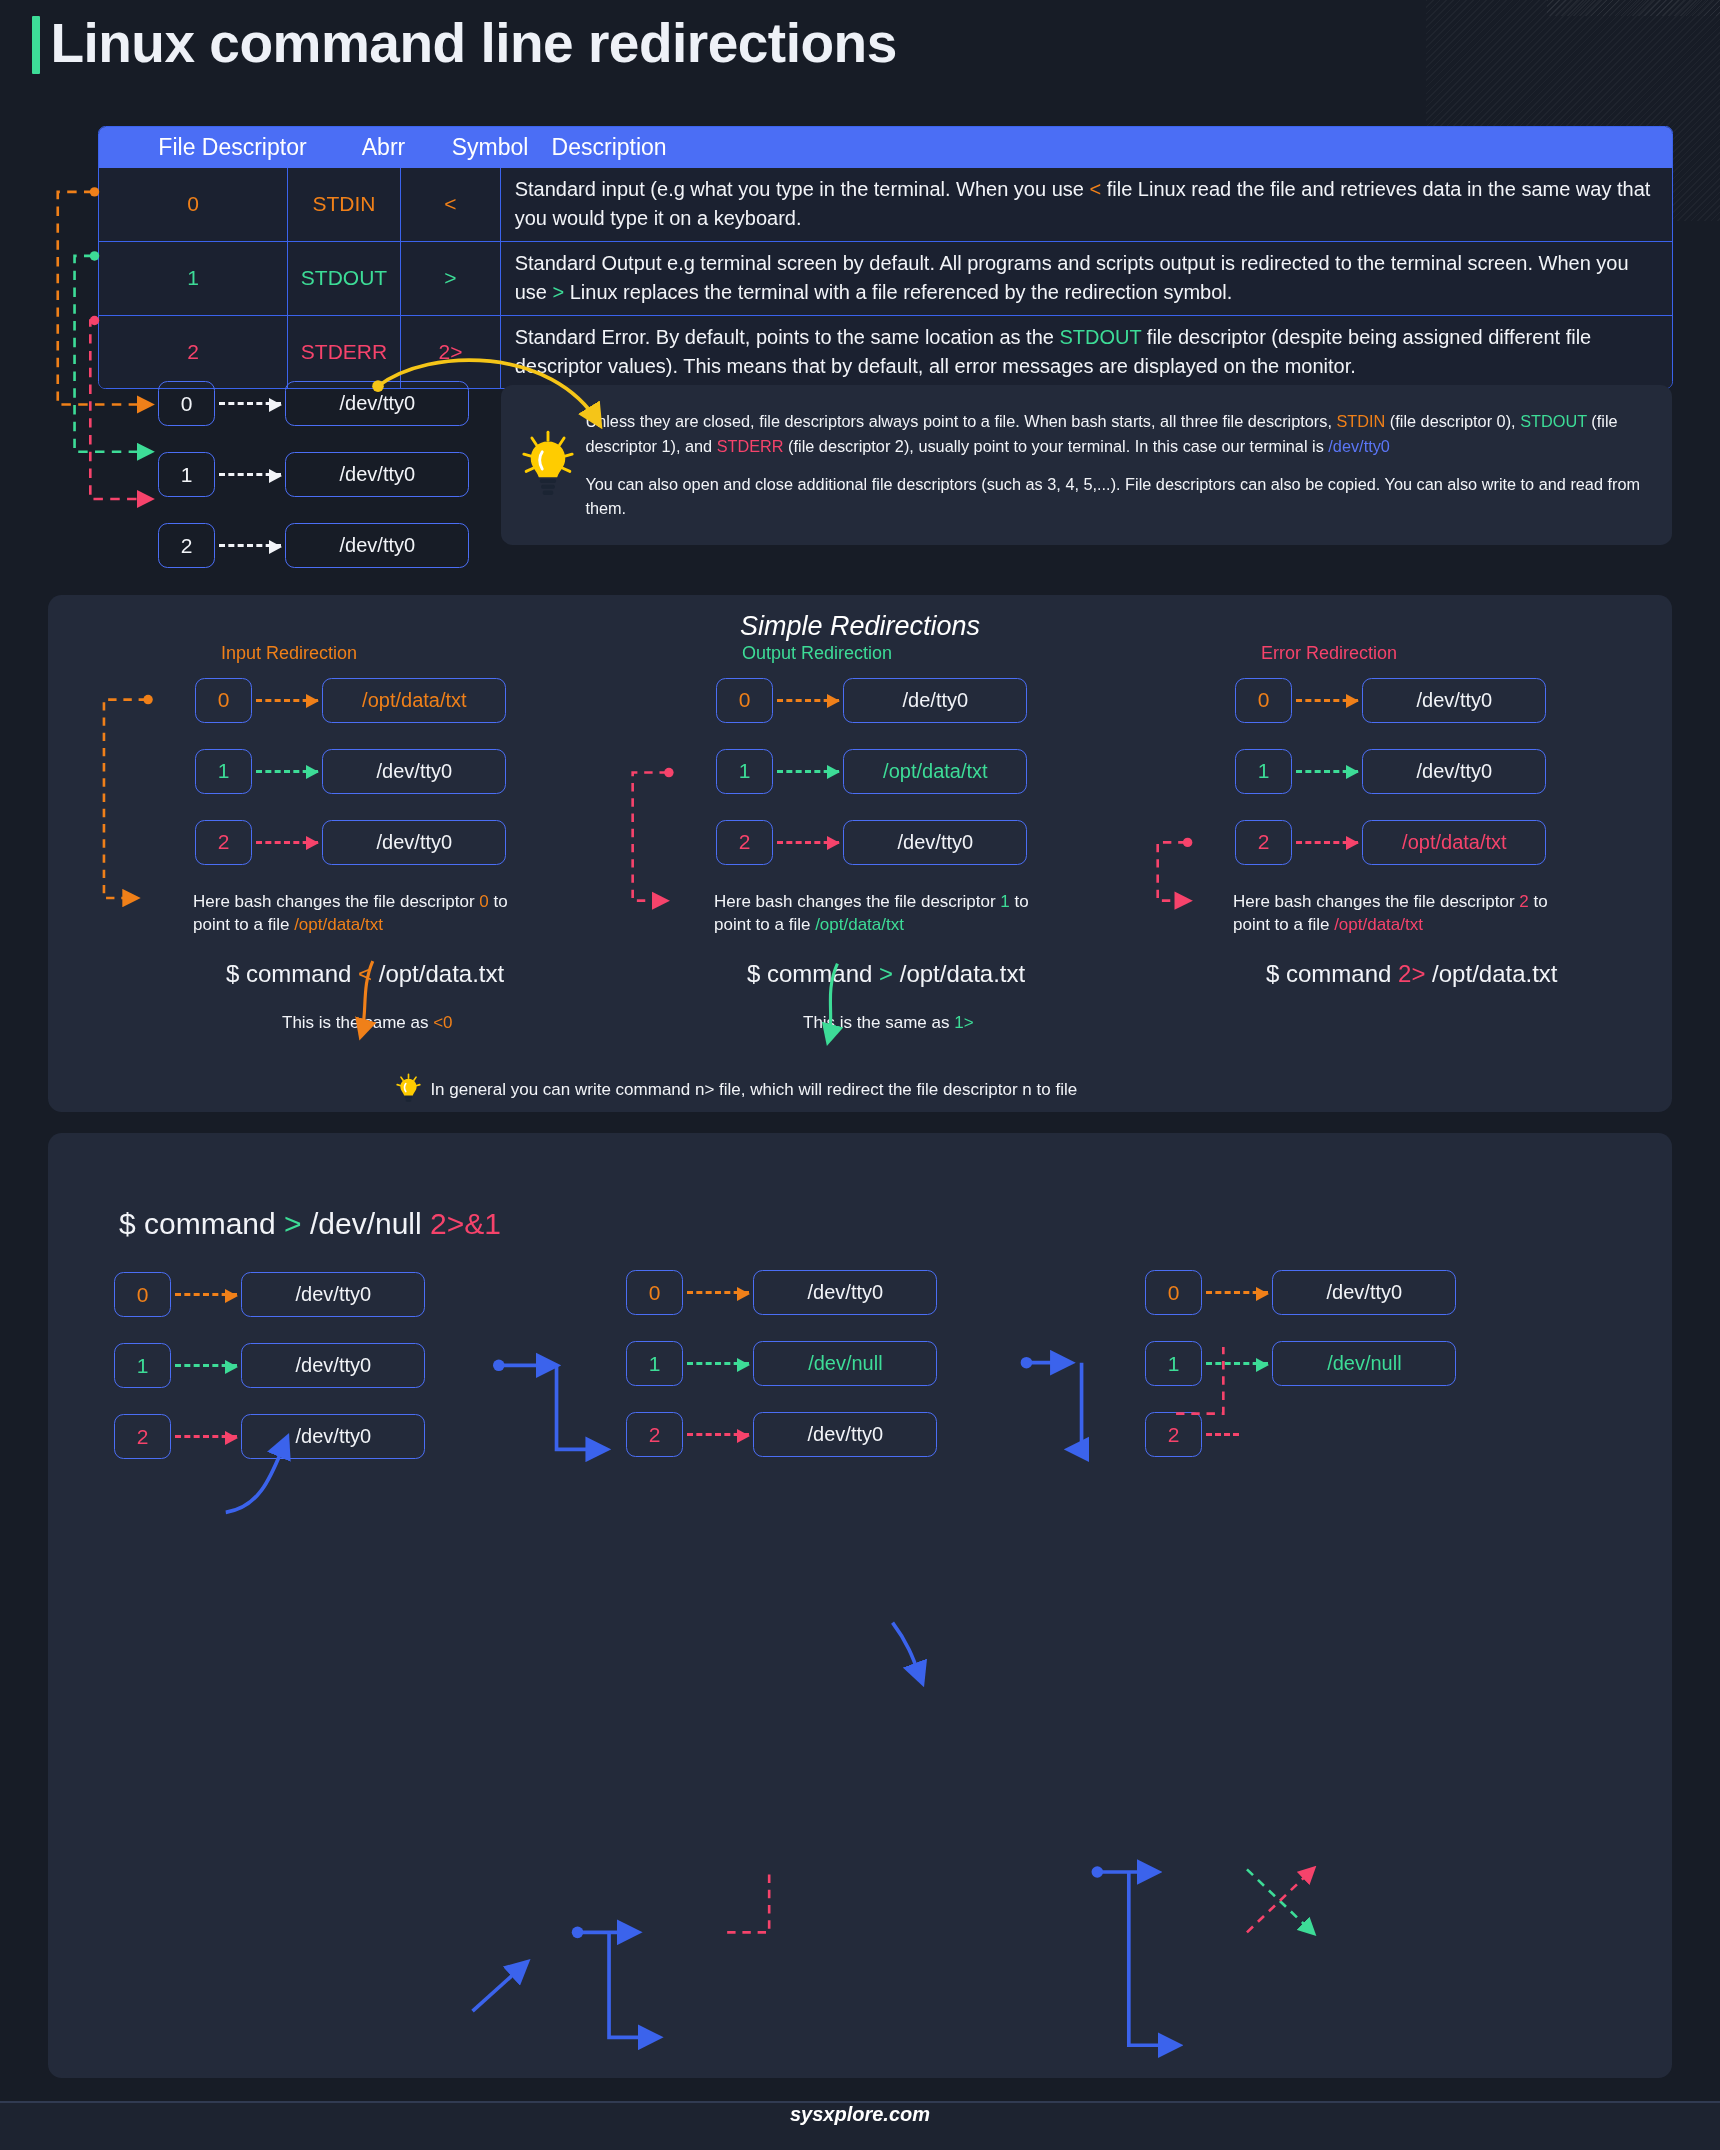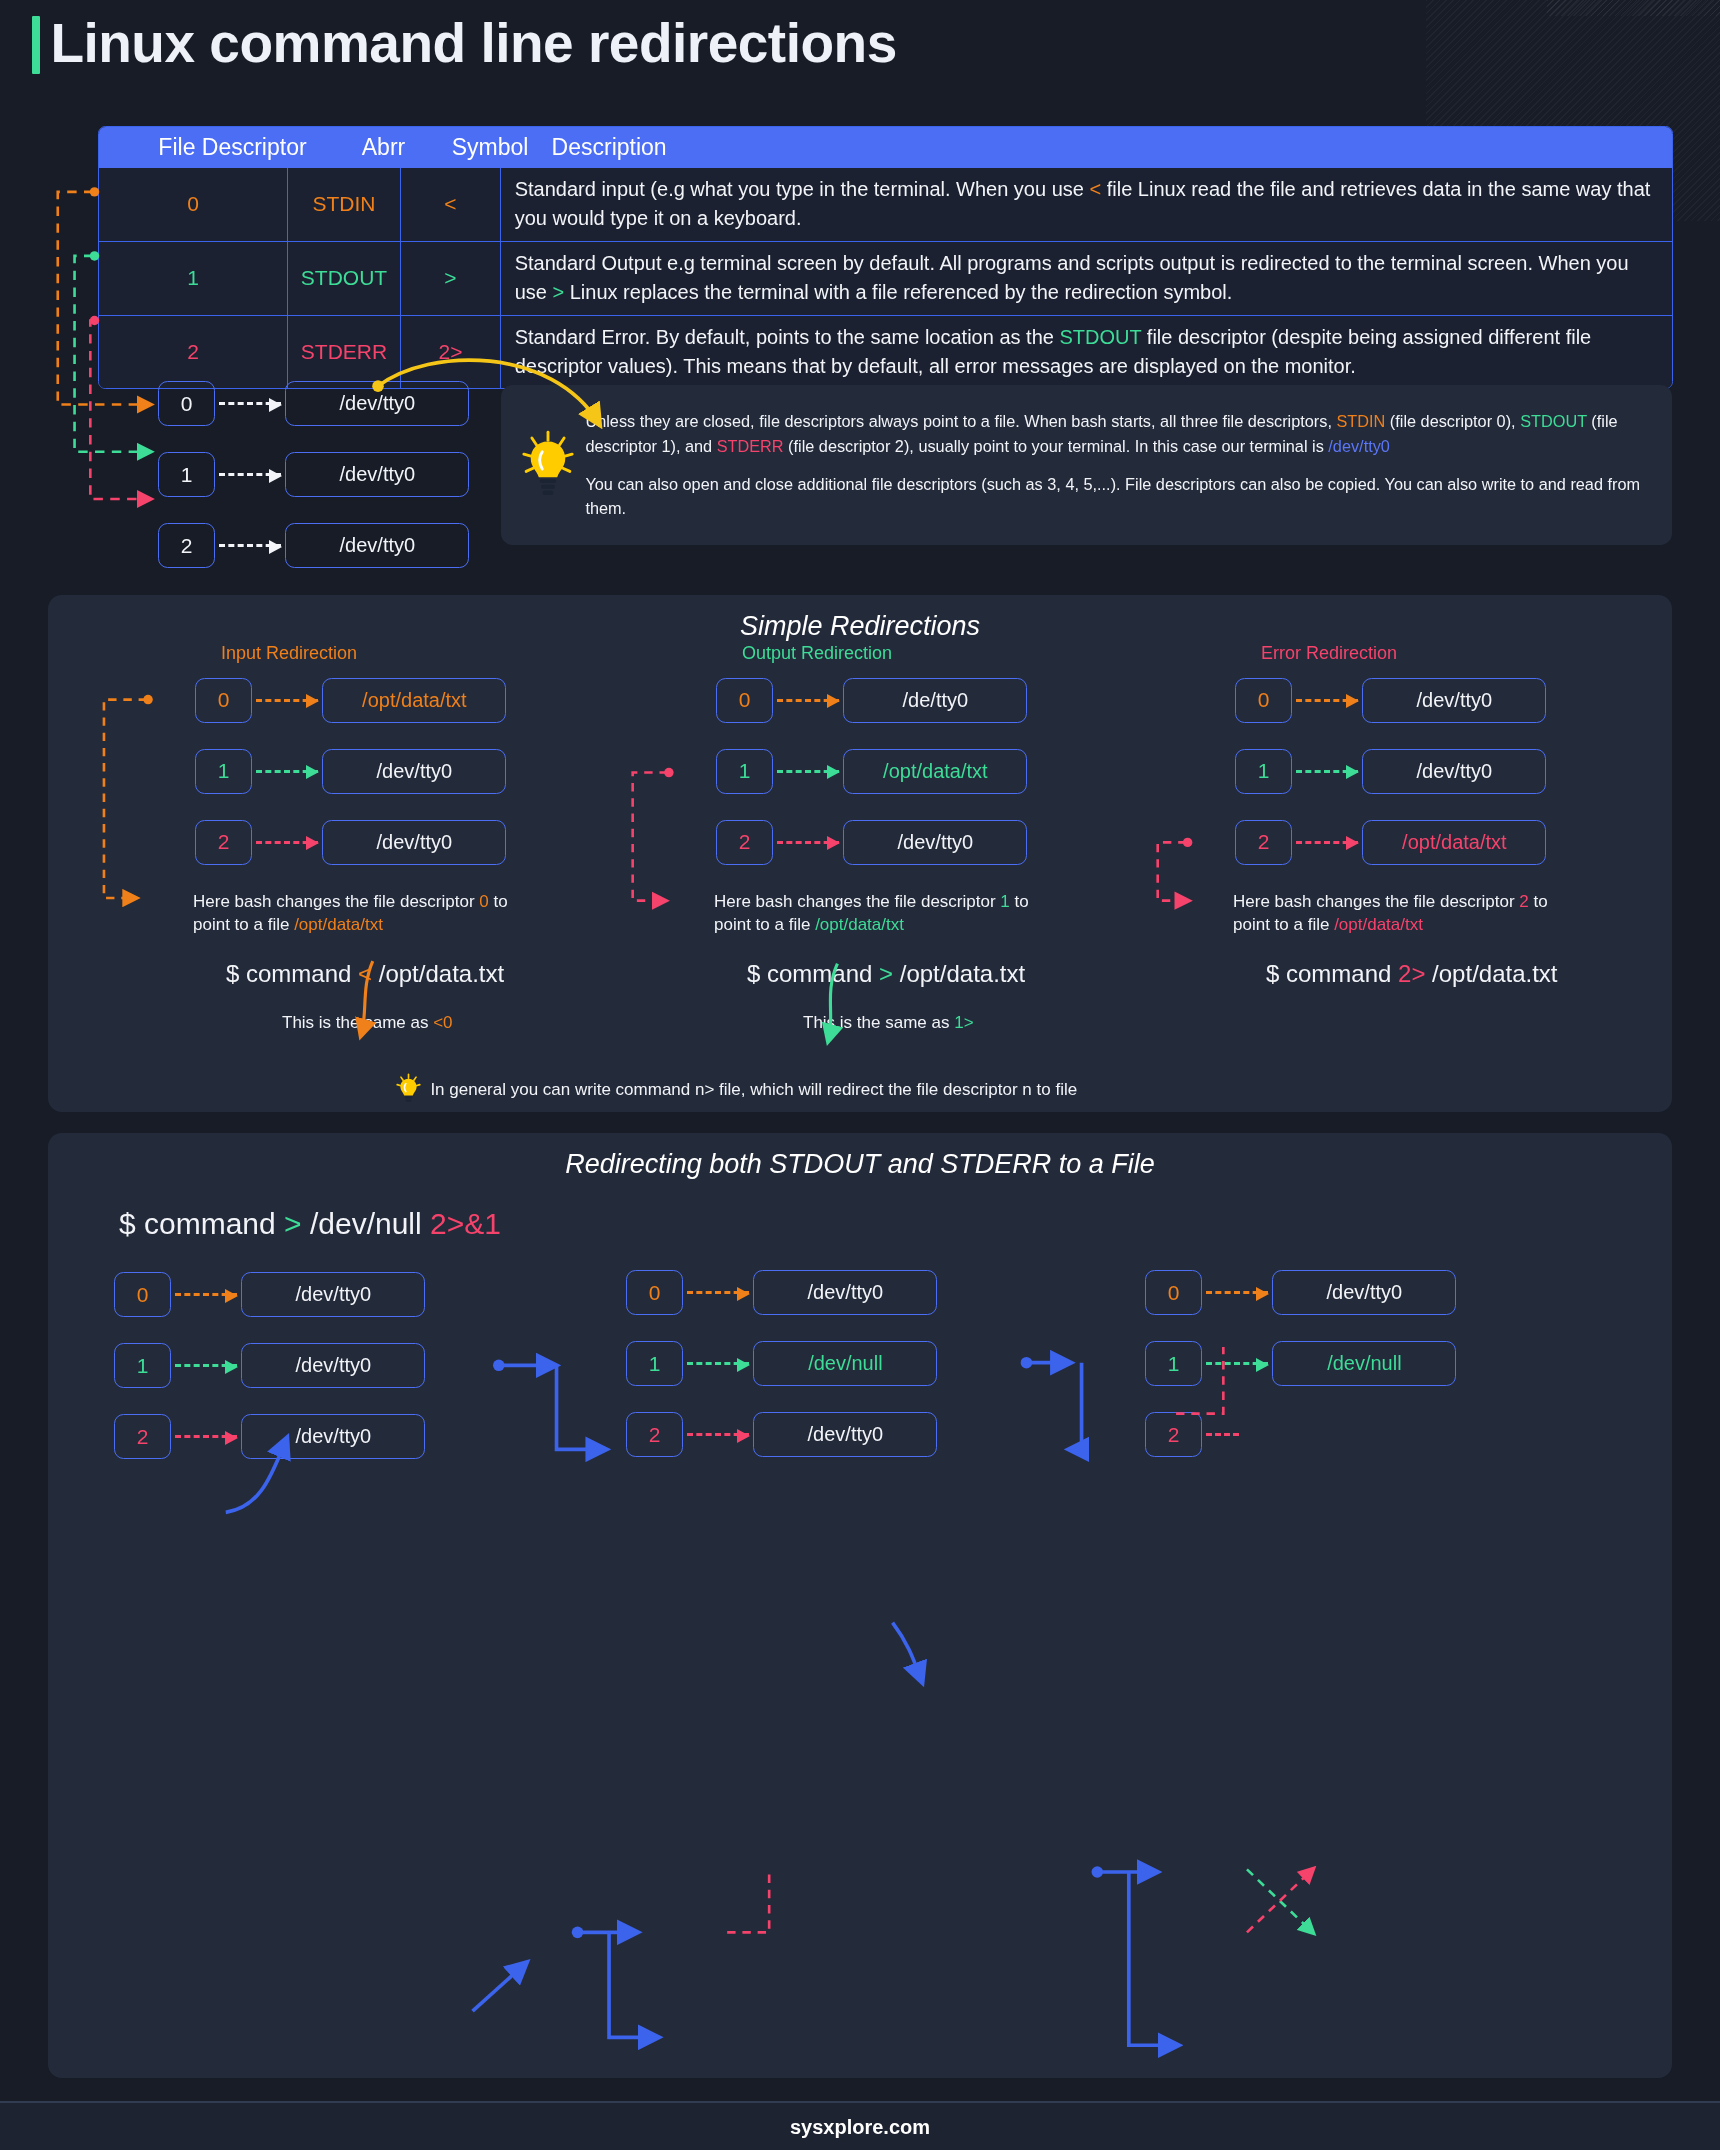--- a/index.html
+++ b/index.html
@@ -88,22 +88,22 @@
   .section{position:absolute;background:var(--panel);border-radius:13.7px;}
   .sec-title{text-align:center;font-size:27px;color:#fff;padding-top:15.8px;font-style:italic;}
 
   .col-head{font-size:18px;text-align:center;}
 
   .note{font-size:17px;line-height:1.35;}
   .cmd{font-size:24px;white-space:nowrap;}
   .same{font-size:17px;}
 
   .footer{position:absolute;left:0;bottom:0;width:1720px;height:50px;background:#1d2330;
-          border-top:2.1px solid #313b52;display:flex;align-items:center;justify-content:center;
-          font-size:20px;font-weight:700;color:#fff;}
+          border-top:2.1px solid #313b52;display:flex;align-items:flex-start;justify-content:center;
+          font-size:20px;font-weight:700;color:#fff;font-style:italic;}
 
   svg.ov{position:absolute;left:0;top:0;width:1720px;height:2151px;pointer-events:none;overflow:visible;}
 </style>
 </head>
 <body>
 
 <div class="page">
   <div class="deco"></div>
   <div class="deco2"></div>
 
@@ -317,21 +317,20 @@
         <path d="M50 20 C31 20 20 34 20 50 C20 64 30 70 34 82 L66 82 C70 70 80 64 80 50 C80 34 69 20 50 20 Z" fill="#ffcc00"></path>
         <path d="M40 38 C34 46 34 58 40 68" stroke="#fff" stroke-width="6" fill="none" stroke-linecap="round"></path>
         <rect x="36" y="85" width="28" height="8" rx="3" fill="#1b2433"></rect>
         <rect x="40" y="97" width="20" height="8" rx="3" fill="#1b2433"></rect>
       </svg>
       <span id="simple-tip-text" style="font-size:17px;"><span class="c-white">In general you can write command n&gt; file, which will redirect the file descriptor n to file</span></span>
     </div>
   </div>
 
   <div class="section" style="left:48px;top:1133px;width:1624px;height:945px;">
-    <div class="sec-title">Redirecting both STDOUT and STDERR to a File</div>
 
     <div class="cmd" id="both-main-cmd" style="position:absolute;left:71px;top:74px;font-size:30px;"><span class="c-white">$ command </span><span class="c-green">&gt;</span><span class="c-white"> /dev/null </span><span class="c-pink">2&gt;&amp;1</span></div>
 
     <div class="trio" id="stage1" style="left:66px;top:139px;">
         <div class="row">
           <div class="fdbox c-orange">0</div>
           <div class="conn" style="color:#f08019;">
             <div class="arrow-dash" style="width:100%;">
               <span class="arrowhead"></span>
             </div>

